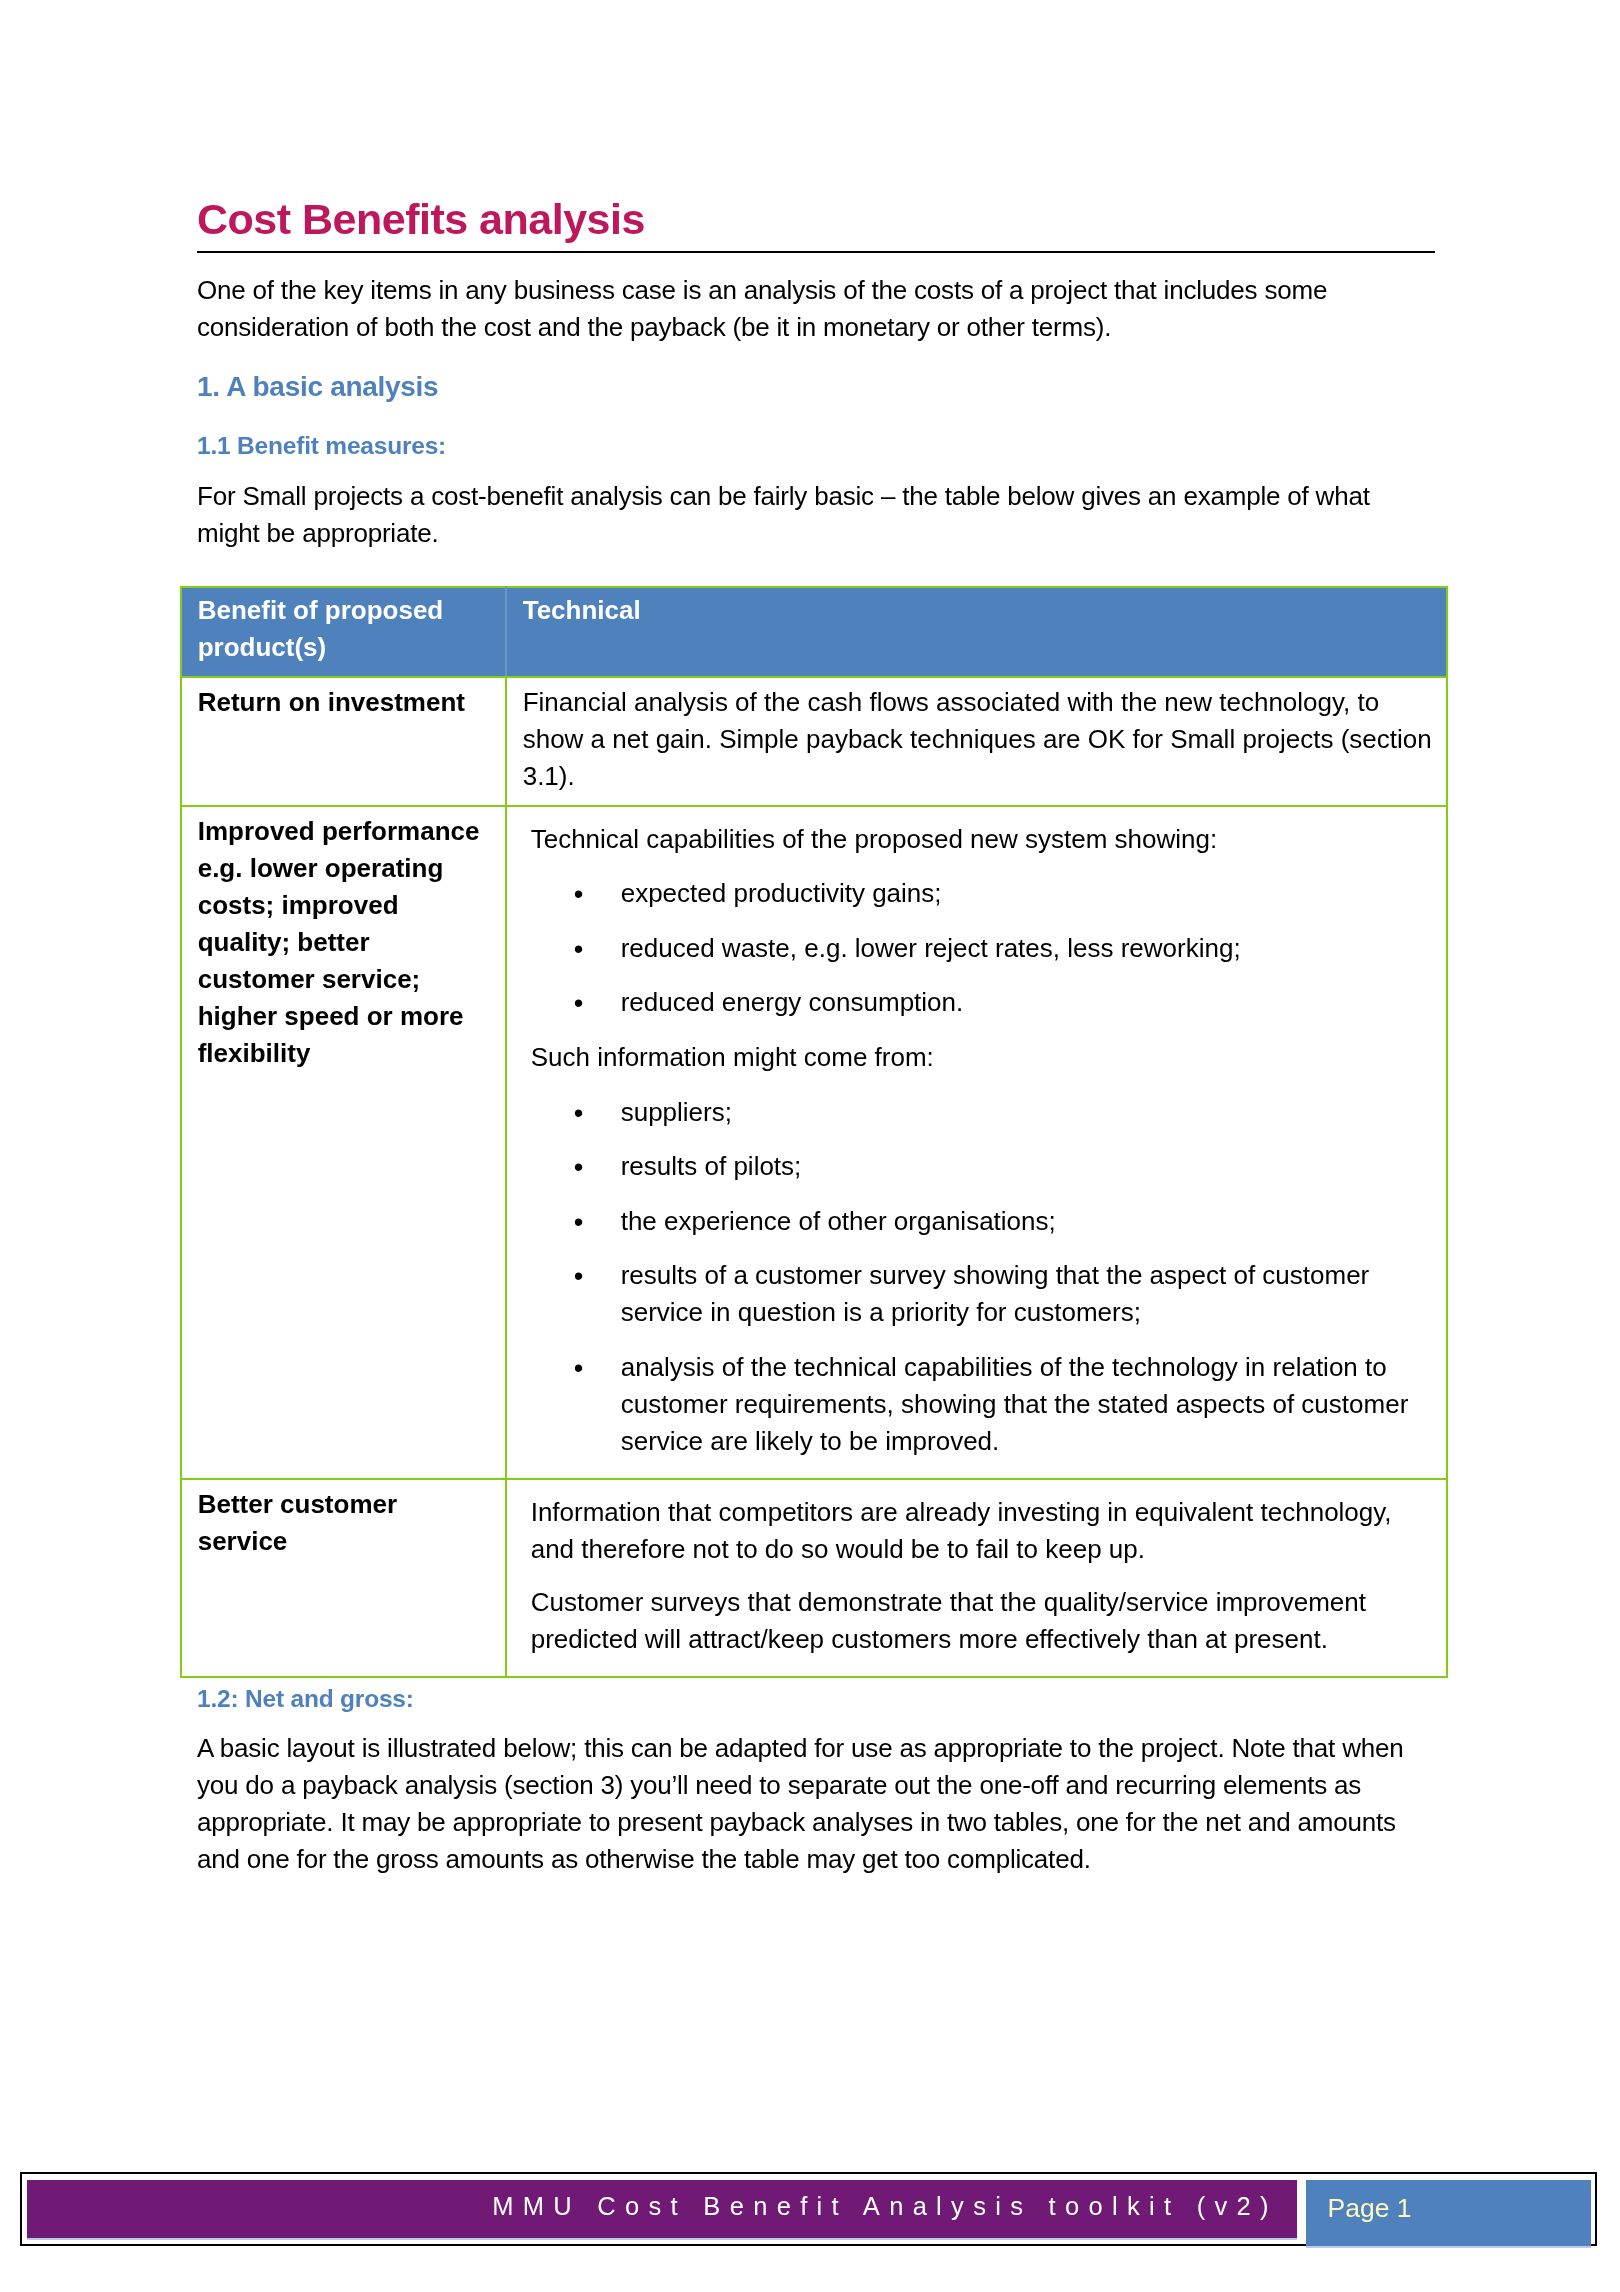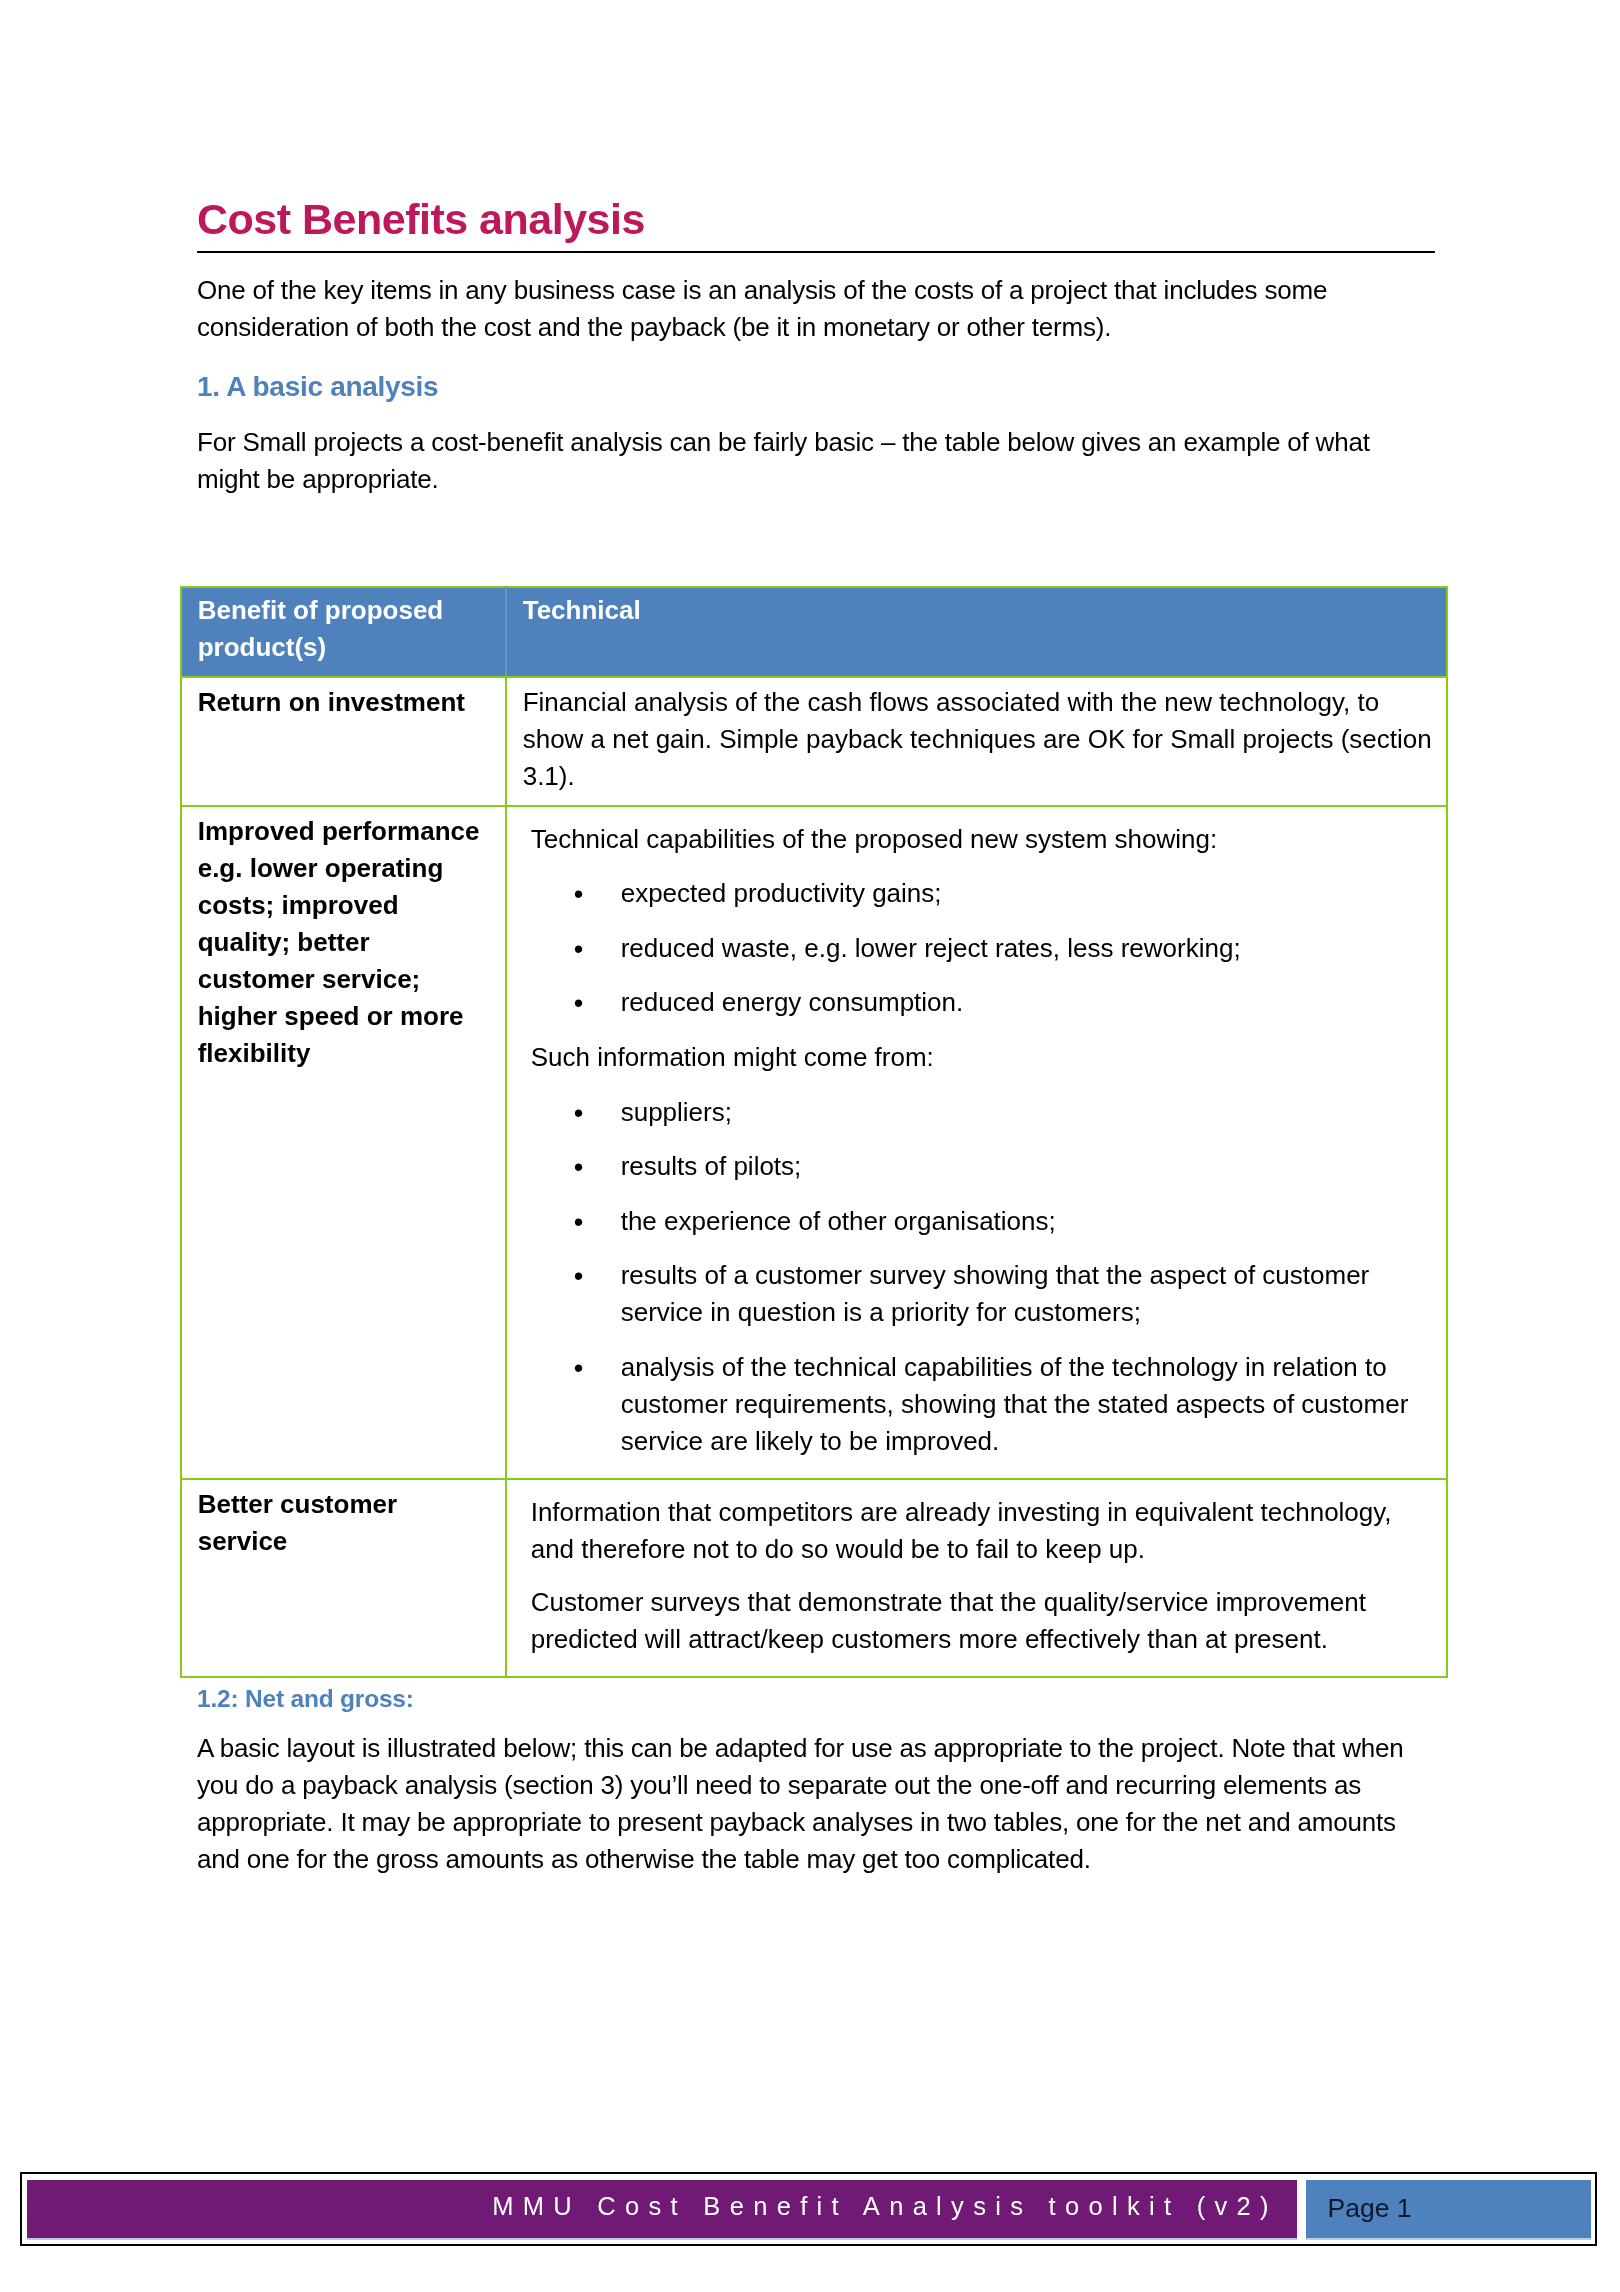--- a/index.html
+++ b/index.html
@@ -29,37 +29,38 @@
   td.evidence p { margin:8px; }
   ul.bl { list-style:none; margin:0; padding:0; }
   ul.bl li { position:relative; padding-left:98px; margin:17.6px 0 17.6px 0; }
   ul.bl li::before { content:"\2022"; position:absolute; left:51px; top:0; font-size:27.4px; }
 
   .footer-box { position:absolute; left:19.6px; top:2172px; width:1577px; height:74px;
                 border:2.9px solid #000; box-sizing:border-box; background:#fff; }
   .footer-main { position:absolute; left:27.4px; top:2180px; width:1270px; height:60px;
                  background:#701a75; color:#fff; box-sizing:border-box; border-bottom:2px solid #b8cce4; }
   .footer-main span { position:absolute; right:19.6px; top:11.8px; font-size:25.5px; letter-spacing:9.3px; }
-  .footer-page { position:absolute; left:1306px; top:2180px; width:285px; height:60px;
-                 background:#4f81bd; color:#0f172a; box-sizing:border-box; border-bottom:2px solid #b8cce4; }
+  .footer-page { position:absolute; left:1306px; top:2180px; width:285px; height:68px;
+                 background:#4f81bd; color:#fef9c3; box-sizing:border-box; border-bottom:2px solid #b8cce4; }
   .footer-page span { position:absolute; left:21.6px; top:12.7px; font-size:26.5px; }
 </style>
 </head>
 <body>
 
 <div class="page">
 
   <div class="content">
     <h1 class="doc-title">Cost Benefits analysis</h1>
     <hr class="title-rule">
 
     <p class="body" style="margin-top:19.6px;">One of the key items in any business case is an analysis of the costs of a project that includes some consideration of  both the cost and the payback (be it in monetary or other terms).</p>
 
     <div class="h1" style="margin-top:20.6px;">1.  A basic analysis</div>
 
+    <div class="h2" style="margin-top:23.5px;">1.1 Benefit measures:</div>
 
     <p class="body" style="margin-top:17.6px;">For Small projects a cost-benefit analysis can be fairly basic – the table below gives an example of what might be appropriate.</p>
   </div>
 
   <table class="bm">
     <colgroup>
         <col style="width:325px">
         <col style="width:941px">
       </colgroup>
     <tbody>

